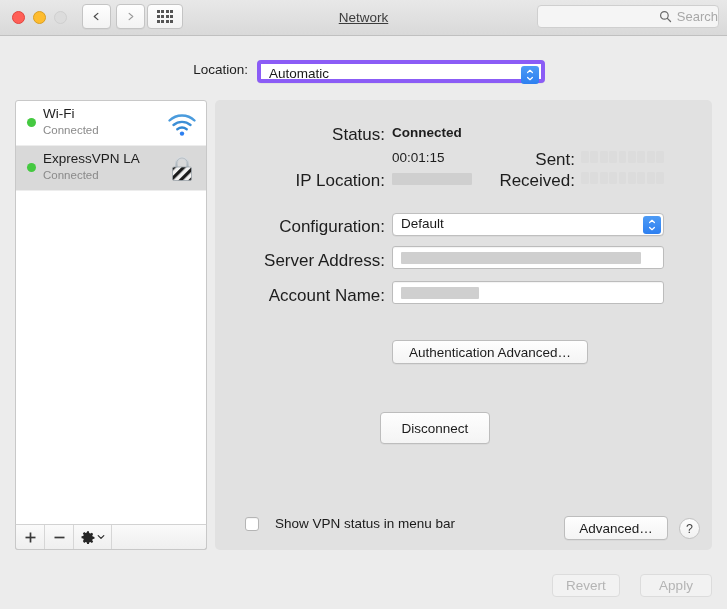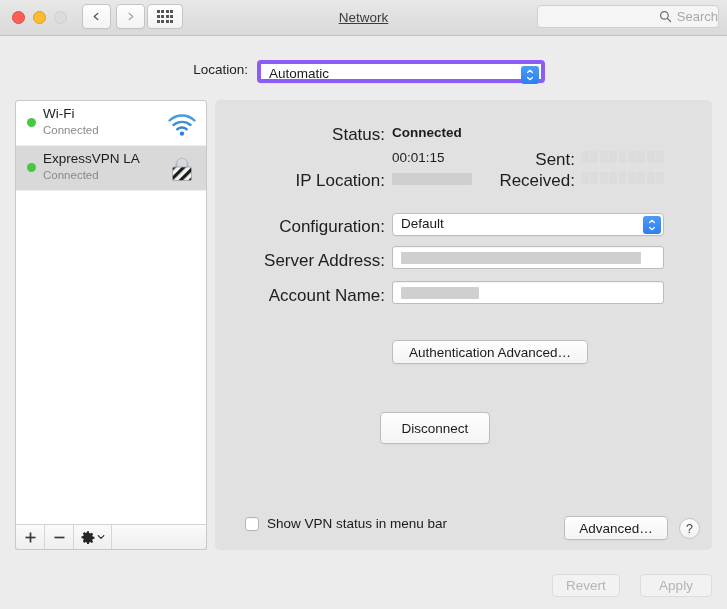--- a/index.html
+++ b/index.html
@@ -300,21 +300,21 @@
     font-size: 13.5px;
     color: #1b1b1b;
     display: flex;
     align-items: center;
     justify-content: center;
     box-shadow: 0 0.5px 0.5px rgba(0,0,0,0.07);
     font-family: "Liberation Sans", sans-serif;
   }
   .pushbtn.disabled { color: #b4b4b4; background: #f2f2f2; border-color: #dcdcdc; box-shadow: none; }
 
-  .checkrow { position: absolute; left: 245px; top: 516px; display: flex; align-items: center; gap: 8px; }
+  .checkrow { position: absolute; left: 245px; top: 516px; display: flex; align-items: center; gap: 16px; }
   .checkbox {
     width: 14px; height: 14px;
     background: #fff;
     border: 1px solid #b5b5b5;
     border-radius: 3px;
     box-shadow: inset 0 1px 1px rgba(0,0,0,0.05);
   }
   .checklabel { font-size: 13.5px; color: #1b1b1b; }
 
   .helpbtn {

